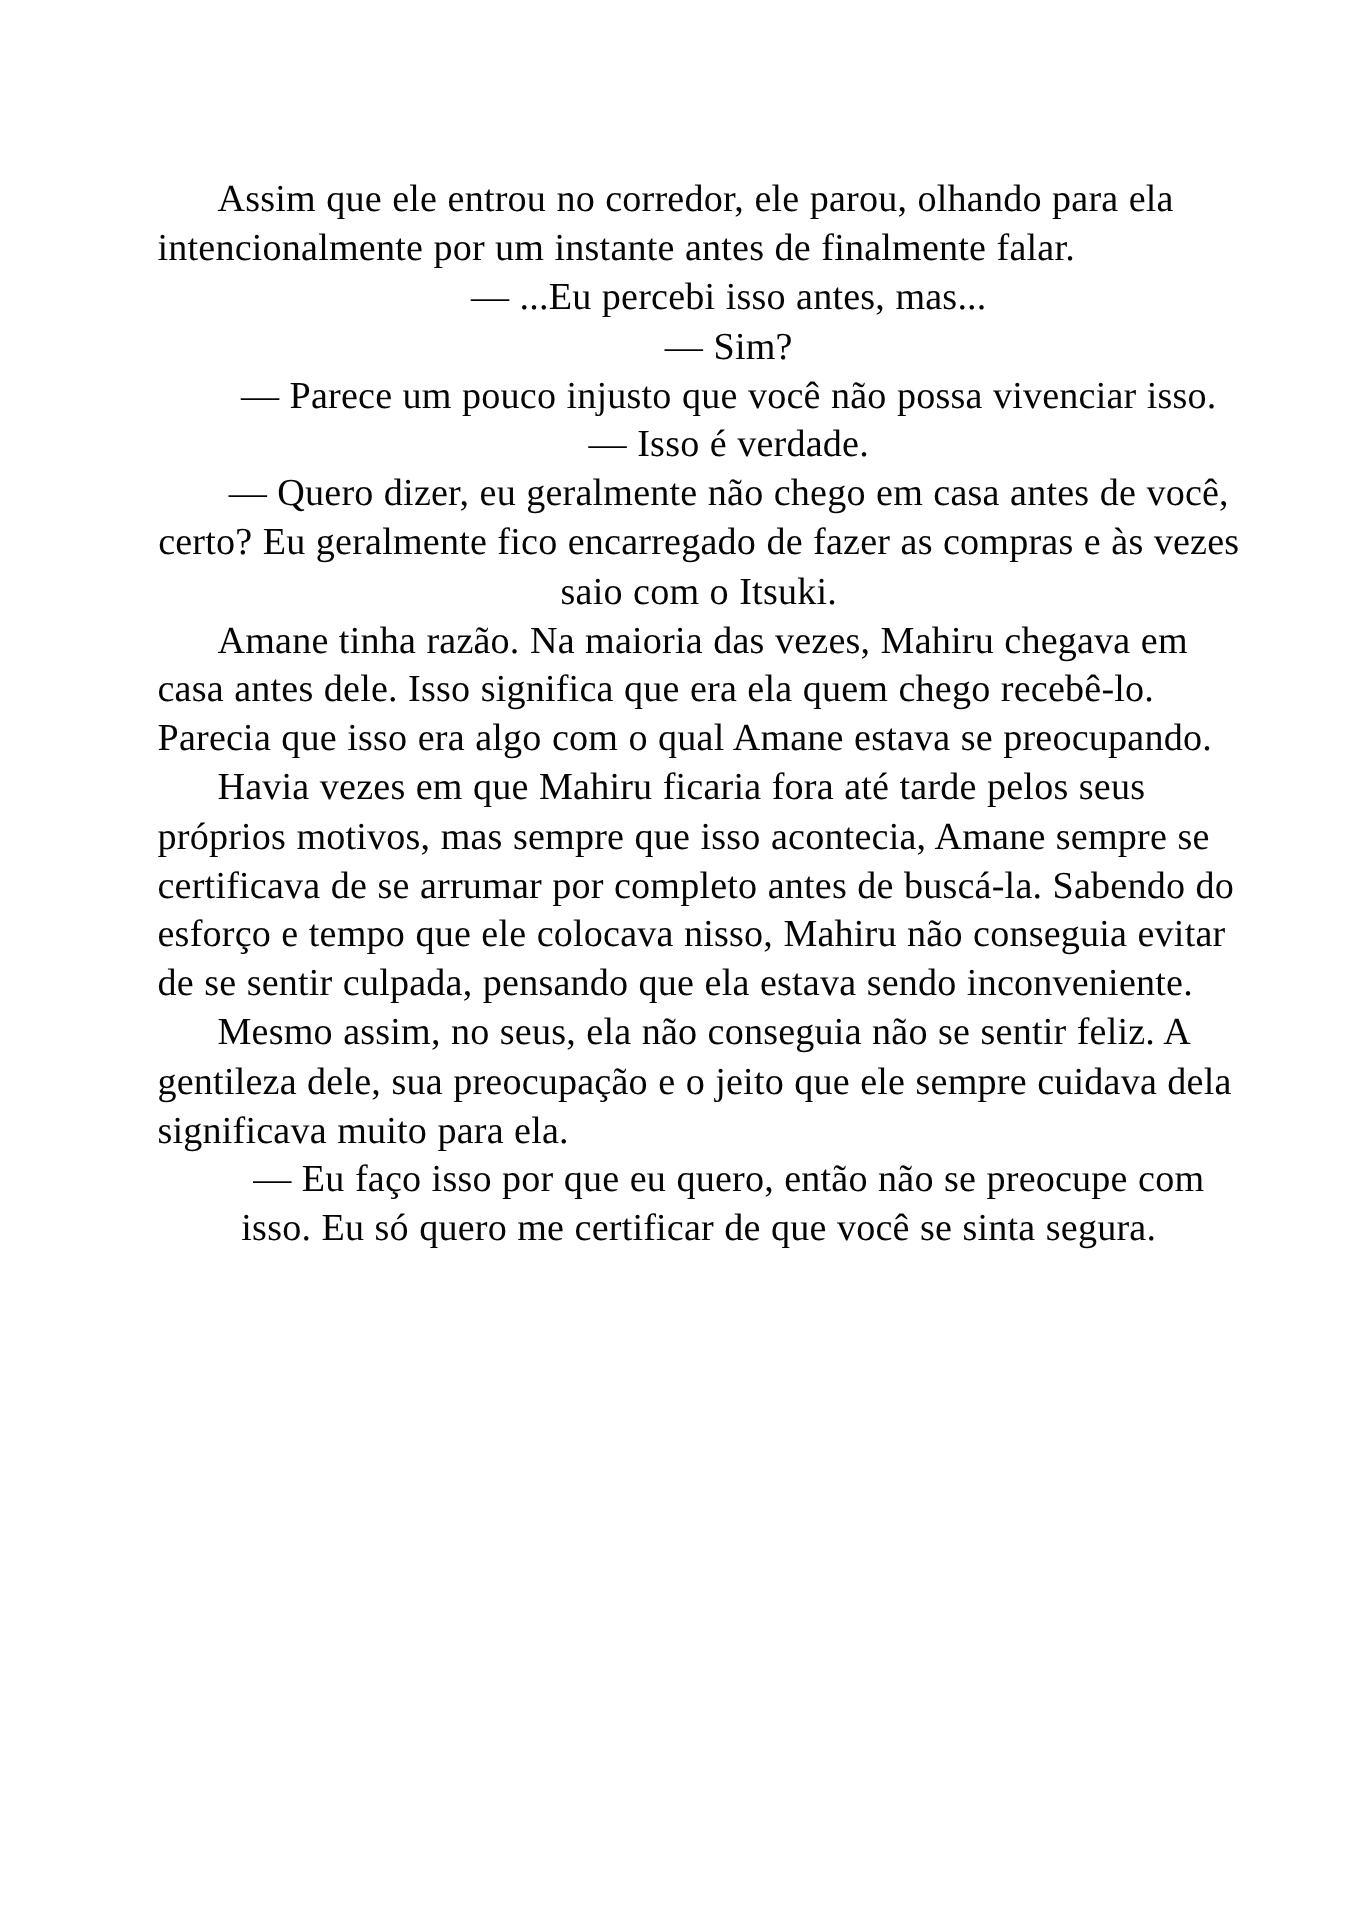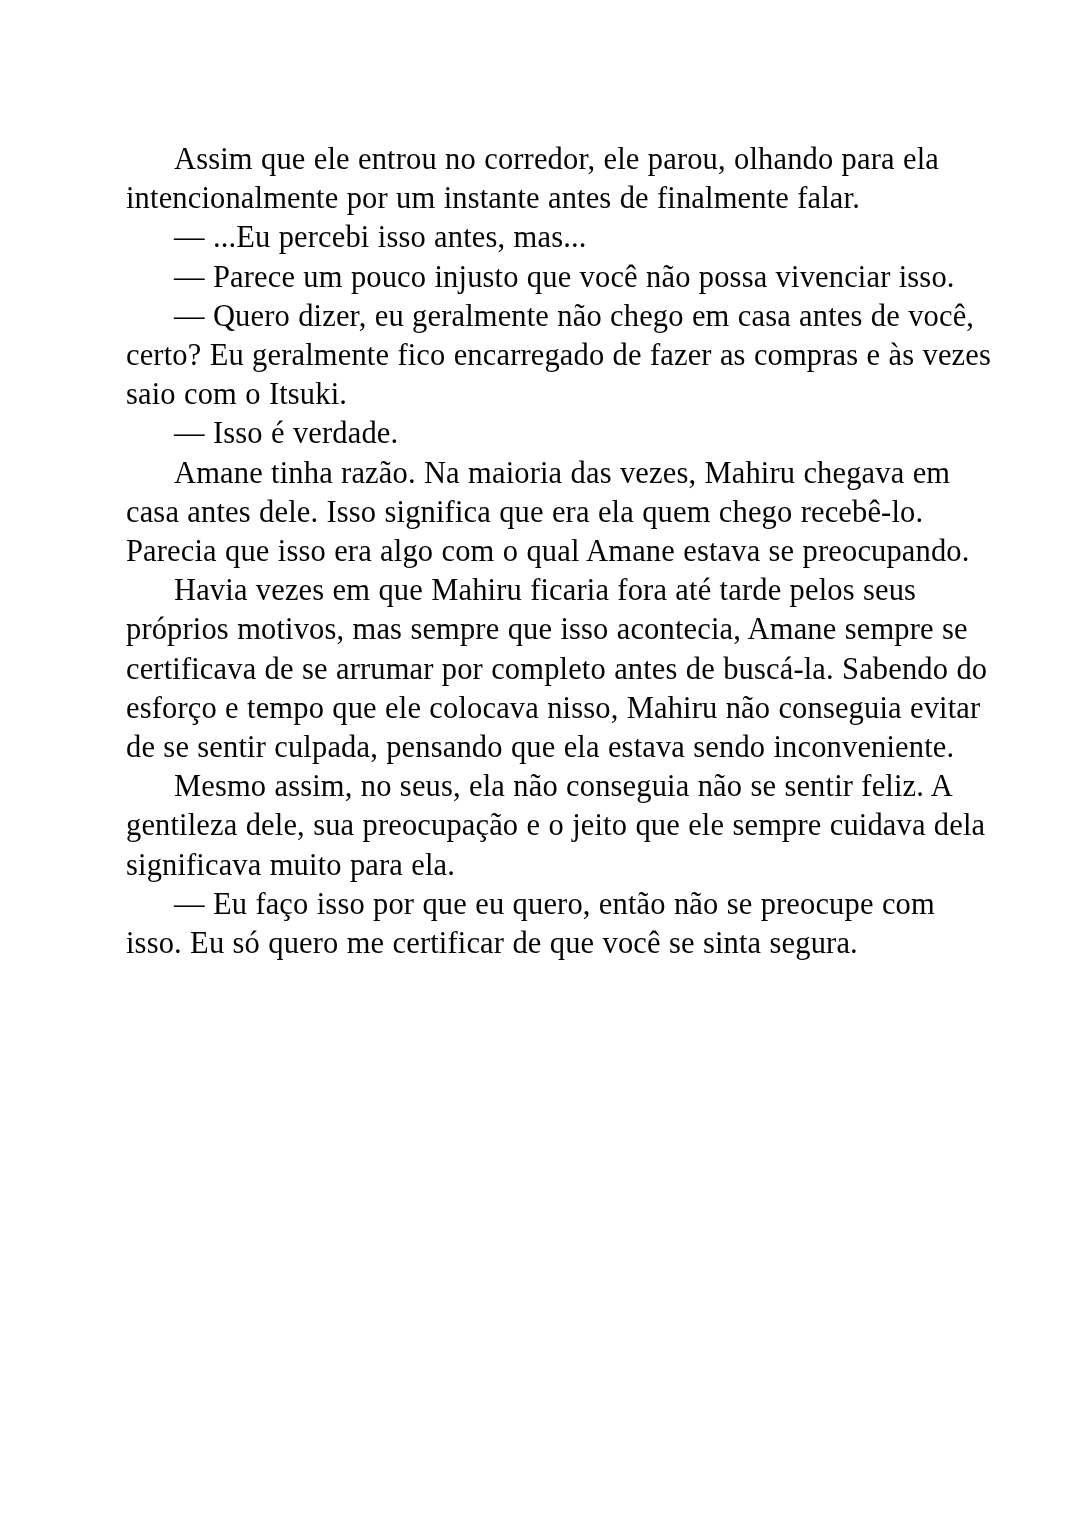--- a/index.html
+++ b/index.html
@@ -30,39 +30,41 @@
     color: #050505;
     text-align: left;
     text-indent: 48px;
     letter-spacing: 0.15px;
     word-spacing: 0.5px;
     -webkit-font-smoothing: antialiased;
     font-weight: 500;
   }
   .para.dialogue {
     text-indent: 48px;
+    text-align: center;
   }
   
   .sparkle {
     position: absolute;
     pointer-events: none;
   }
   .sparkle svg { display: block; }
 </style>
 </head>
 <body>
 
 <div class="page">
 
   <div class="text-column">
     <p class="para">Assim que ele entrou no corredor, ele parou, olhando para ela intencionalmente por um instante antes de finalmente falar.</p>
     <p class="para dialogue">— ...Eu percebi isso antes, mas...</p>
+    <p class="para dialogue">— Sim?</p>
     <p class="para dialogue">— Parece um pouco injusto que você não possa vivenciar isso.</p>
+    <p class="para dialogue">— Isso é verdade.</p>
     <p class="para dialogue">— Quero dizer, eu geralmente não chego em casa antes de você, certo? Eu geralmente fico encarregado de fazer as compras e às vezes saio com o Itsuki.</p>
-    <p class="para dialogue">— Isso é verdade.</p>
     <p class="para">Amane tinha razão. Na maioria das vezes, Mahiru chegava em casa antes dele. Isso significa que era ela quem chego recebê-lo. Parecia que isso era algo com o qual Amane estava se preocupando.</p>
     <p class="para">Havia vezes em que Mahiru ficaria fora até tarde pelos seus próprios motivos, mas sempre que isso acontecia, Amane sempre se certificava de se arrumar por completo antes de buscá-la. Sabendo do esforço e tempo que ele colocava nisso, Mahiru não conseguia evitar de se sentir culpada, pensando que ela estava sendo inconveniente.</p>
     <p class="para">Mesmo assim, no seus, ela não conseguia não se sentir feliz. A gentileza dele, sua preocupação e o jeito que ele sempre cuidava dela significava muito para ela.</p>
     <p class="para dialogue">— Eu faço isso por que eu quero, então não se preocupe com isso. Eu só quero me certificar de que você se sinta segura.</p>
   </div>
 
   <div class="sparkle" id="spark0" style="left: 547px; top: 1428px; width: 86px; height: 86px;">
     <svg viewBox="0 0 100 100" width="100%" height="100%">
       <defs>
         <linearGradient id="gv0" x1="0" y1="0" x2="0" y2="1">

